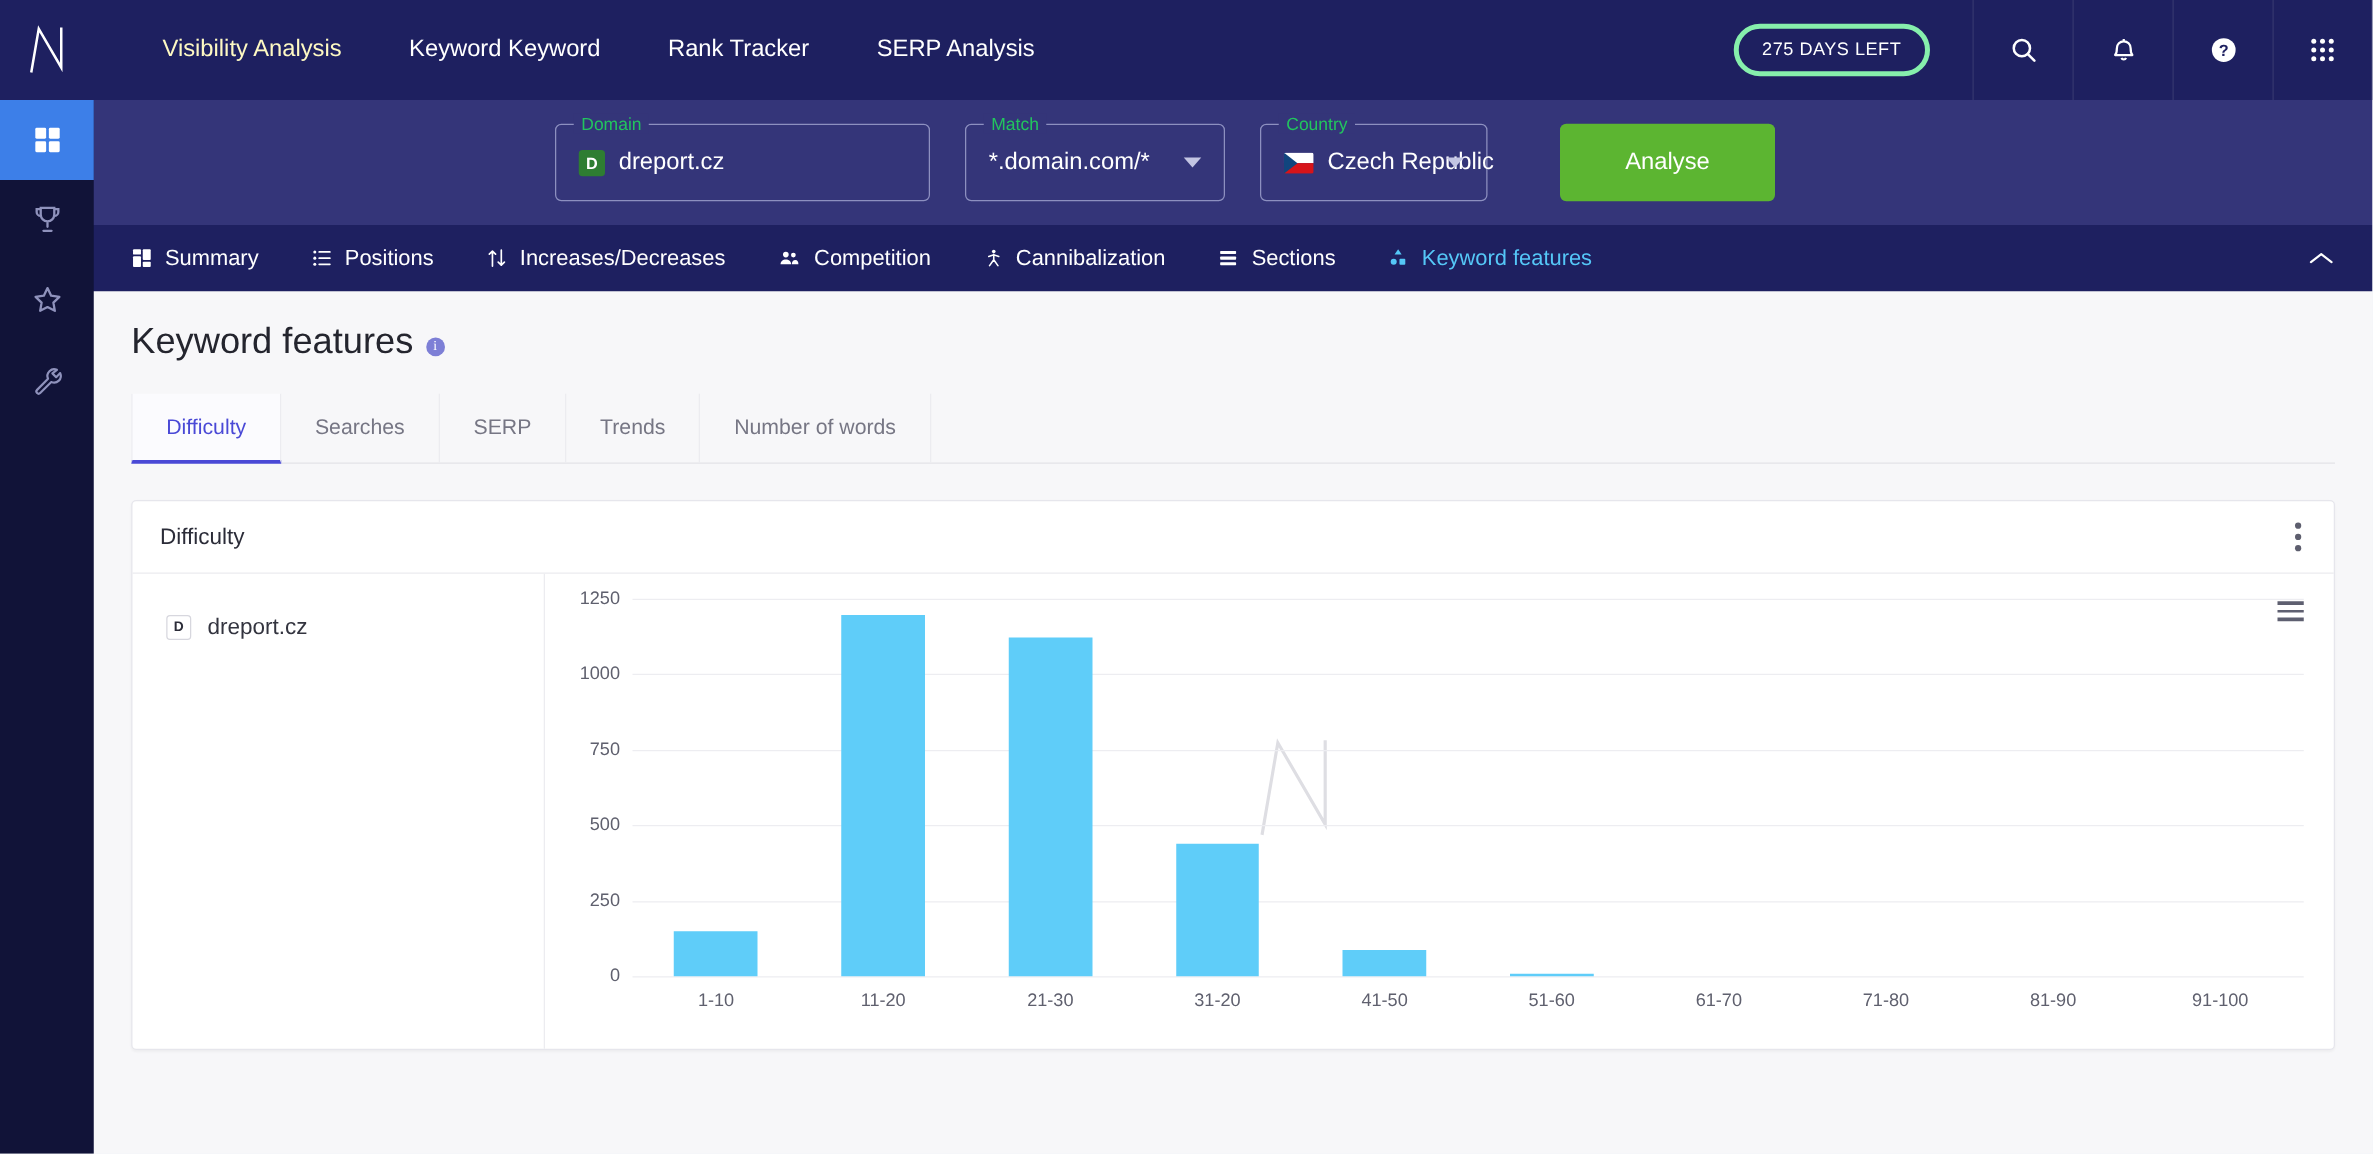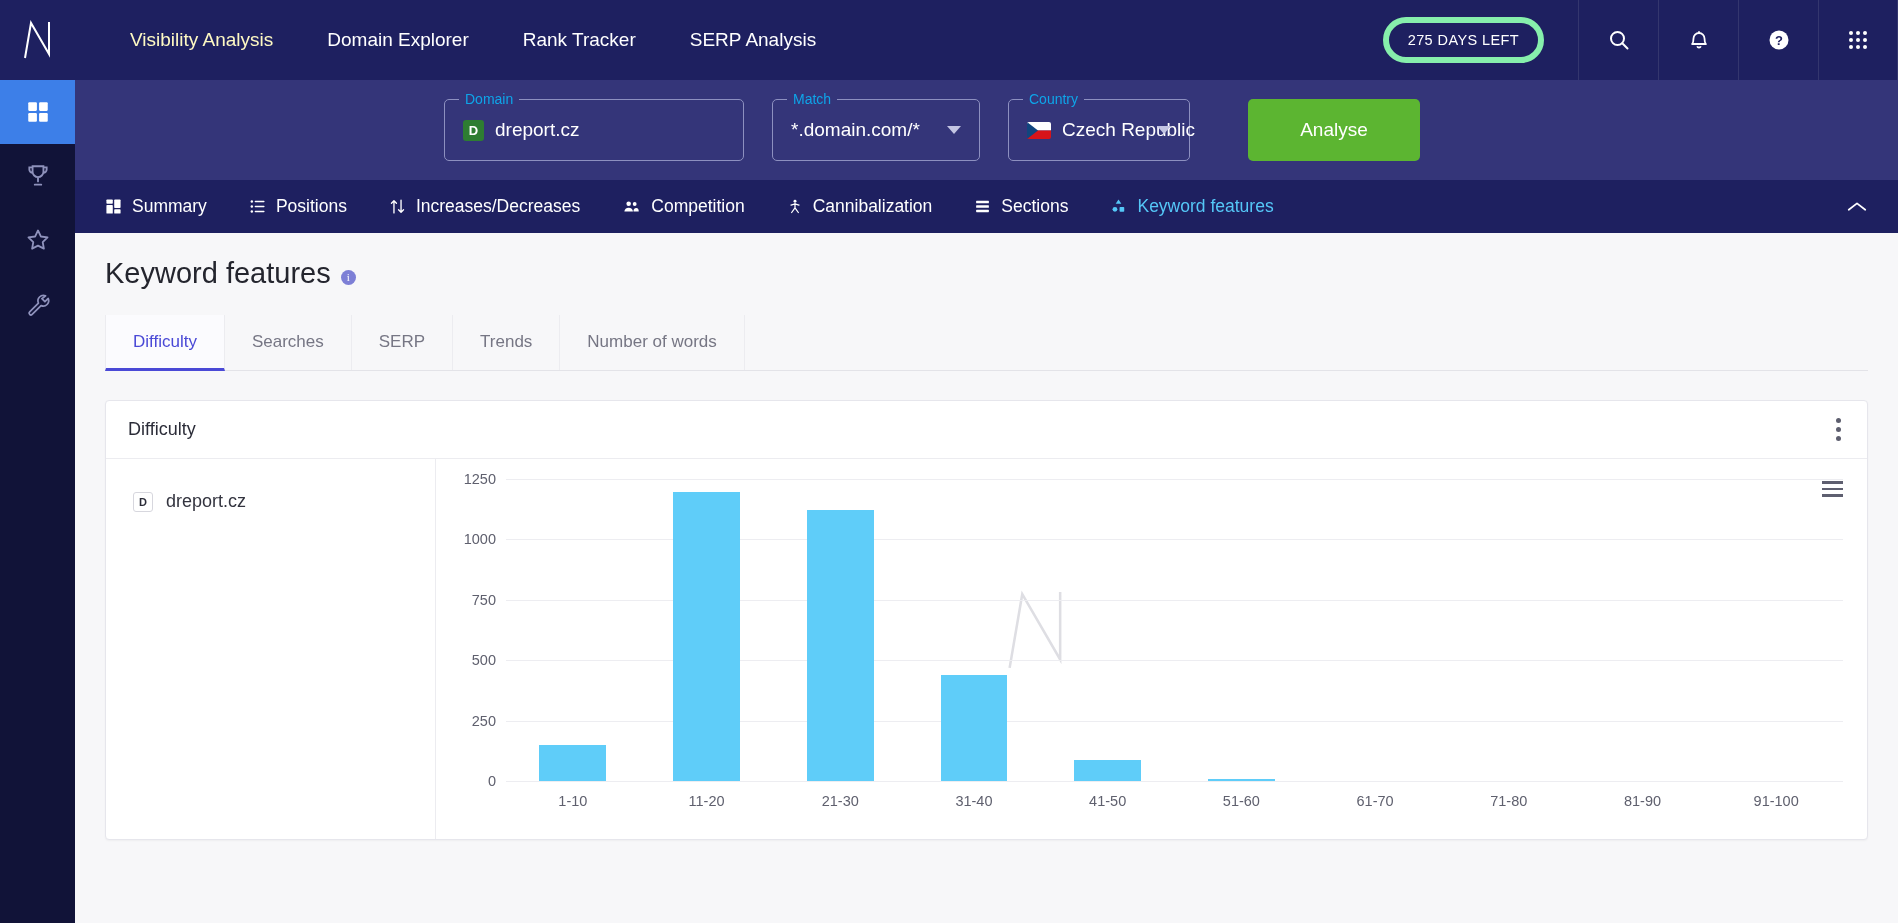--- a/index.html
+++ b/index.html
@@ -36,21 +36,21 @@
   .mainnav a.active { color: #fef9c3; }
   .topnav-right {
     margin-left: auto;
     display: flex;
     align-items: stretch;
   }
   .days-badge-wrap {
     display: flex; align-items: center; padding: 0 34px;
   }
   .days-badge {
-    border: 6px solid #86efac;
+    border: 4px solid #86efac;
     border-radius: 24px;
     color: #ffffff;
     font-size: 14.5px;
     letter-spacing: 0.4px;
     padding: 9px 19px;
     white-space: nowrap;
   }
   .icon-cell {
     width: 80px;
     display: flex; align-items: center; justify-content: center;
@@ -99,21 +99,21 @@
     border: 1px solid #8d90c0;
     border-radius: 5px;
     display: flex;
     align-items: center;
     padding: 0 18px;
   }
   .field-label {
     position: absolute;
     top: -9px; left: 14px;
     background: #343579;
-    color: #0ea5e9;
+    color: #22c55e;
     font-size: 14px;
     padding: 0 6px;
   }
   .field-value {
     color: #ffffff;
     font-size: 19px;
     white-space: nowrap;
   }
   #domain-field { width: 300px; }
   #match-field { width: 208px; justify-content: space-between; }
@@ -359,21 +359,21 @@
 <body>
 
 <div class="topnav">
   <div class="logo-box">
     <svg class="logo-svg" viewBox="0 0 38 44">
       <path d="M6 40 L12 5 L30 36 L30 4" fill="none" stroke="#ffffff" stroke-width="2"></path>
     </svg>
   </div>
   <nav class="mainnav">
     <a href="#" class="active">Visibility Analysis</a>
-    <a href="#">Domain Explorer</a>
+    <a href="#">Keyword Keyword</a>
     <a href="#">Rank Tracker</a>
     <a href="#">SERP Analysis</a>
   </nav>
   <div class="topnav-right">
     <div class="days-badge-wrap">
       <div class="days-badge">275 DAYS LEFT</div>
     </div>
     <div class="icon-cell">
       <svg width="24" height="24" viewBox="0 0 24 24">
         <circle cx="10.5" cy="10.5" r="6.5" fill="none" stroke="#ffffff" stroke-width="2"></circle>
@@ -618,21 +618,21 @@
               <div class="bar-slot">
                 <div class="bar" style="height: 95.6%; background: rgb(95, 205, 249);"></div>
                 <div class="xtick">11-20</div>
               </div>
               <div class="bar-slot">
                 <div class="bar" style="height: 89.6%; background: rgb(95, 205, 249);"></div>
                 <div class="xtick">21-30</div>
               </div>
               <div class="bar-slot">
                 <div class="bar" style="height: 35.2%; background: rgb(95, 205, 249);"></div>
-                <div class="xtick">31-40</div>
+                <div class="xtick">31-20</div>
               </div>
               <div class="bar-slot">
                 <div class="bar" style="height: 6.8%; background: rgb(95, 205, 249);"></div>
                 <div class="xtick">41-50</div>
               </div>
               <div class="bar-slot">
                 <div class="bar" style="height: 0.8%; background: rgb(95, 205, 249);"></div>
                 <div class="xtick">51-60</div>
               </div>
               <div class="bar-slot">

